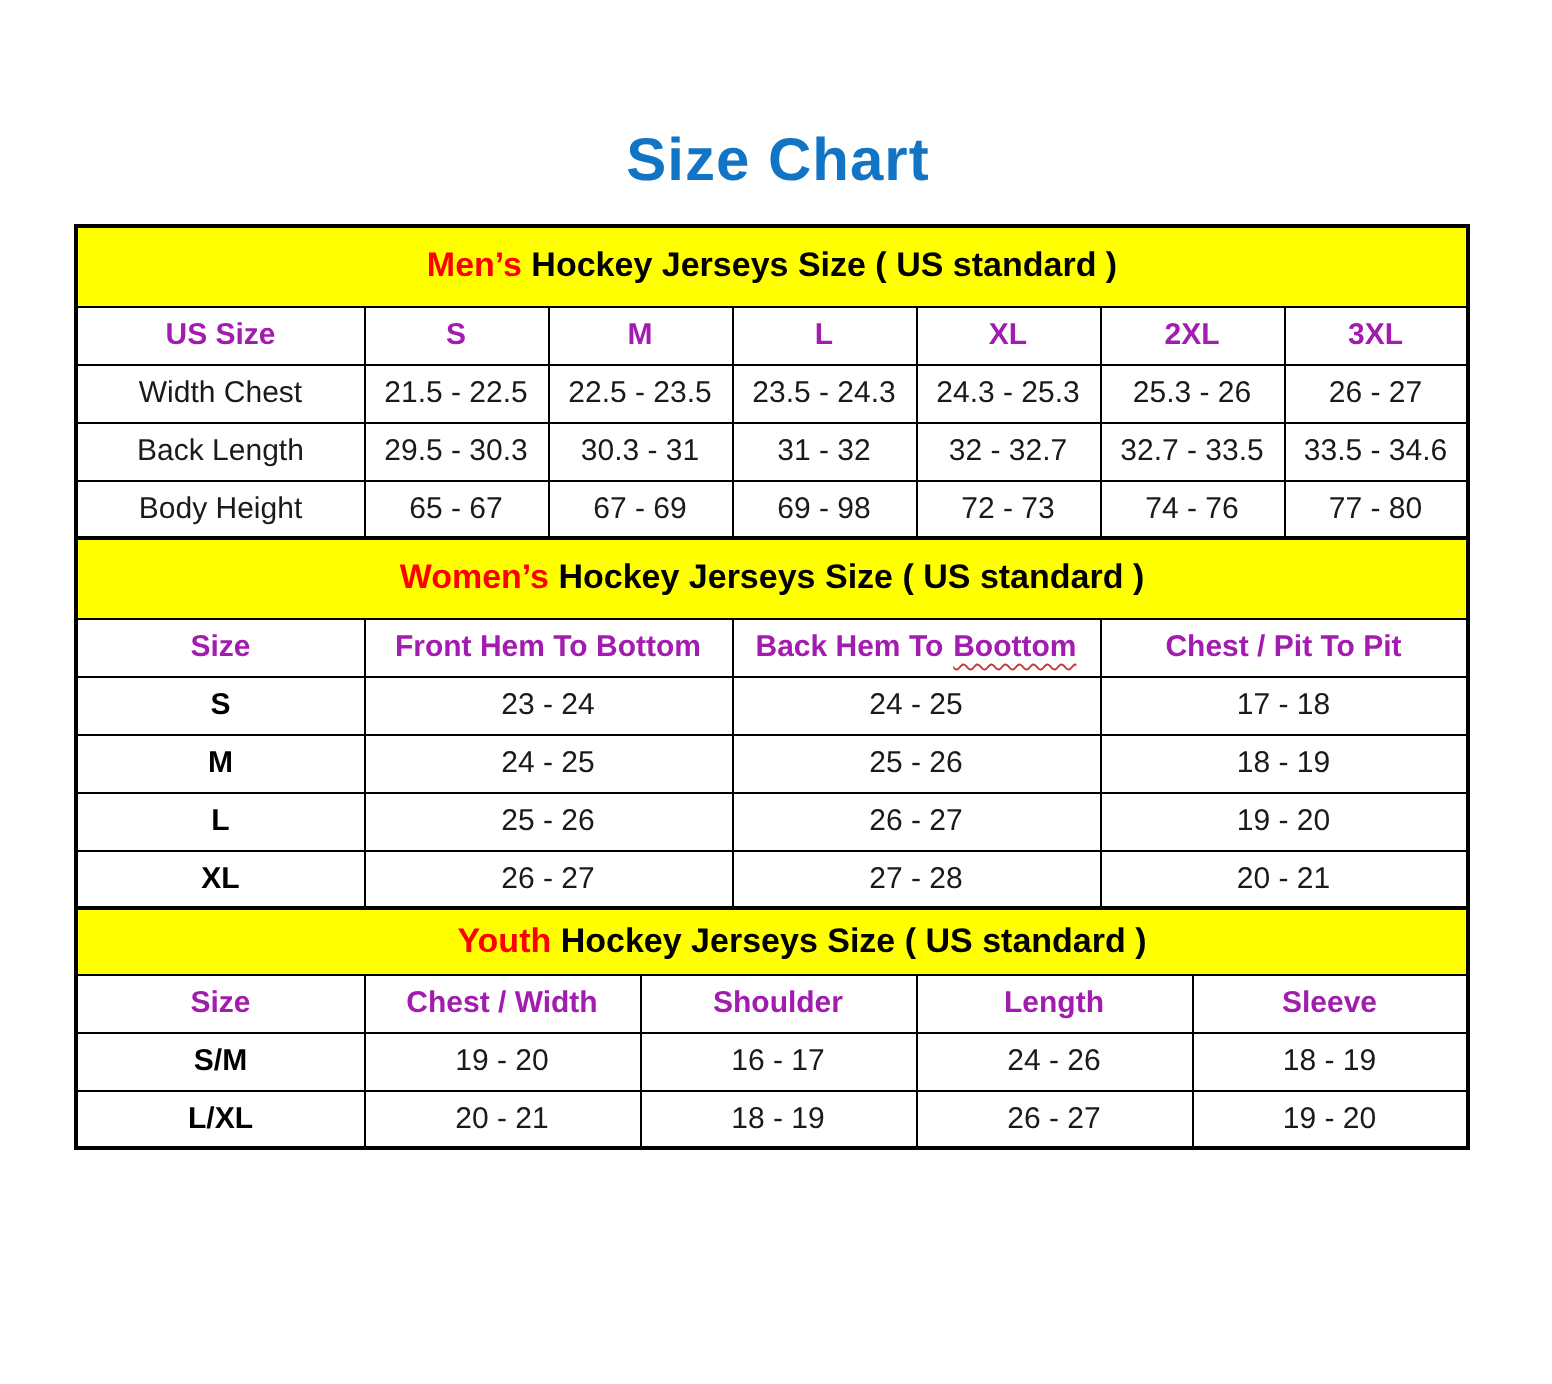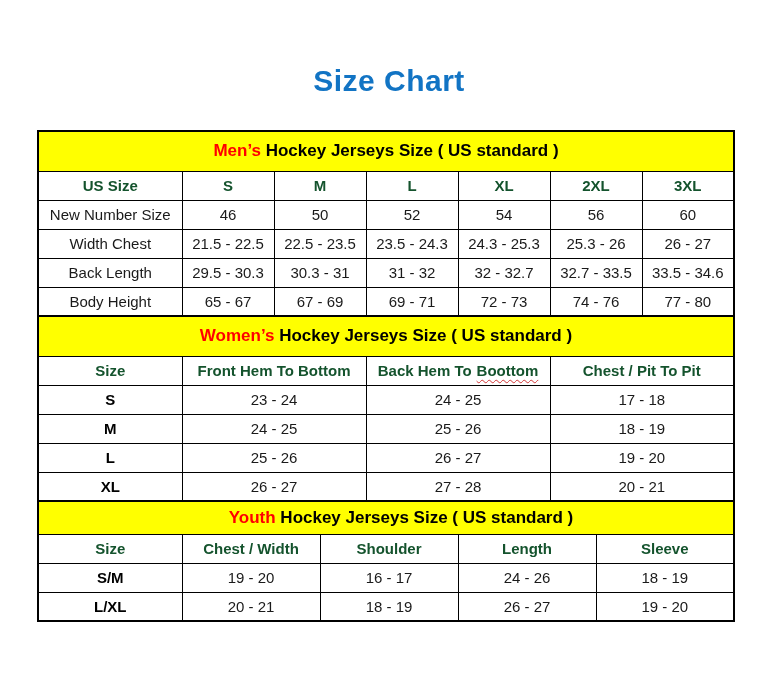--- a/index.html
+++ b/index.html
@@ -16,21 +16,21 @@
     top: 64px; left: 1px; width: 776px;
     margin: 0;
     text-align: center;
     font-size: 30px;
     font-weight: bold;
     color: #1274c4;
     letter-spacing: 0.5px;
   }
   .tables {
     position: absolute;
-    left: 37px; top: 130px;
+    left: 37px; top: 112px;
     width: 660px;
   }
   table {
     border-collapse: collapse;
     table-layout: fixed;
     width: 698px;
     border: 2.5px solid #000;
   }
   table + table { margin-top: -2px; }
   th, td {
@@ -48,21 +48,21 @@
     font-size: 17px;
     font-weight: bold;
     color: #000;
   }
   .youth .section-row th { height: 33px; padding-left: 32px; }
   .accent { color: #ff0000; }
   .head-row th {
     height: 29px;
     font-size: 15px;
     font-weight: bold;
-    color: #14532d;
+    color: #a21caf;
   }
   td, th.size-cell {
     height: 29px;
     font-size: 15px;
   }
   td { font-weight: normal; }
   th.size-cell { font-weight: bold; color: #000; }
   .misspelled {
     margin-left: 0.33em;
     text-decoration: underline;
@@ -98,29 +98,20 @@
       <tr class="head-row">
         <th>US Size</th>
         <th>S</th>
         <th>M</th>
         <th>L</th>
         <th>XL</th>
         <th>2XL</th>
         <th>3XL</th>
       </tr>
       <tr>
-        <td>New Number Size</td>
-        <td>46</td>
-        <td>50</td>
-        <td>52</td>
-        <td>54</td>
-        <td>56</td>
-        <td>60</td>
-      </tr>
-      <tr>
         <td>Width Chest</td>
         <td>21.5 - 22.5</td>
         <td>22.5 - 23.5</td>
         <td>23.5 - 24.3</td>
         <td>24.3 - 25.3</td>
         <td>25.3 - 26</td>
         <td>26 - 27</td>
       </tr>
       <tr>
         <td>Back Length</td>
@@ -128,21 +119,21 @@
         <td>30.3 - 31</td>
         <td>31 - 32</td>
         <td>32 - 32.7</td>
         <td>32.7 - 33.5</td>
         <td>33.5 - 34.6</td>
       </tr>
       <tr>
         <td>Body Height</td>
         <td>65 - 67</td>
         <td>67 - 69</td>
-        <td>69 - 71</td>
+        <td>69 - 98</td>
         <td>72 - 73</td>
         <td>74 - 76</td>
         <td>77 - 80</td>
       </tr>
     </tbody>
   </table>
 
   <table class="women">
     <colgroup>
       <col class="label-col">

